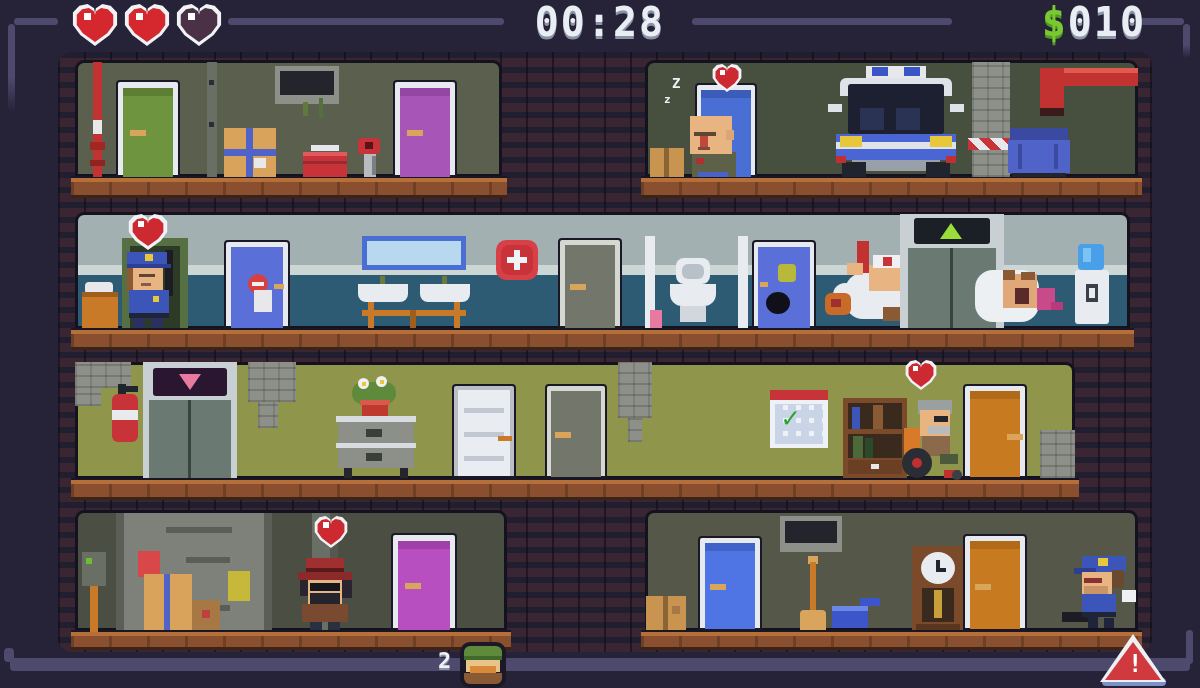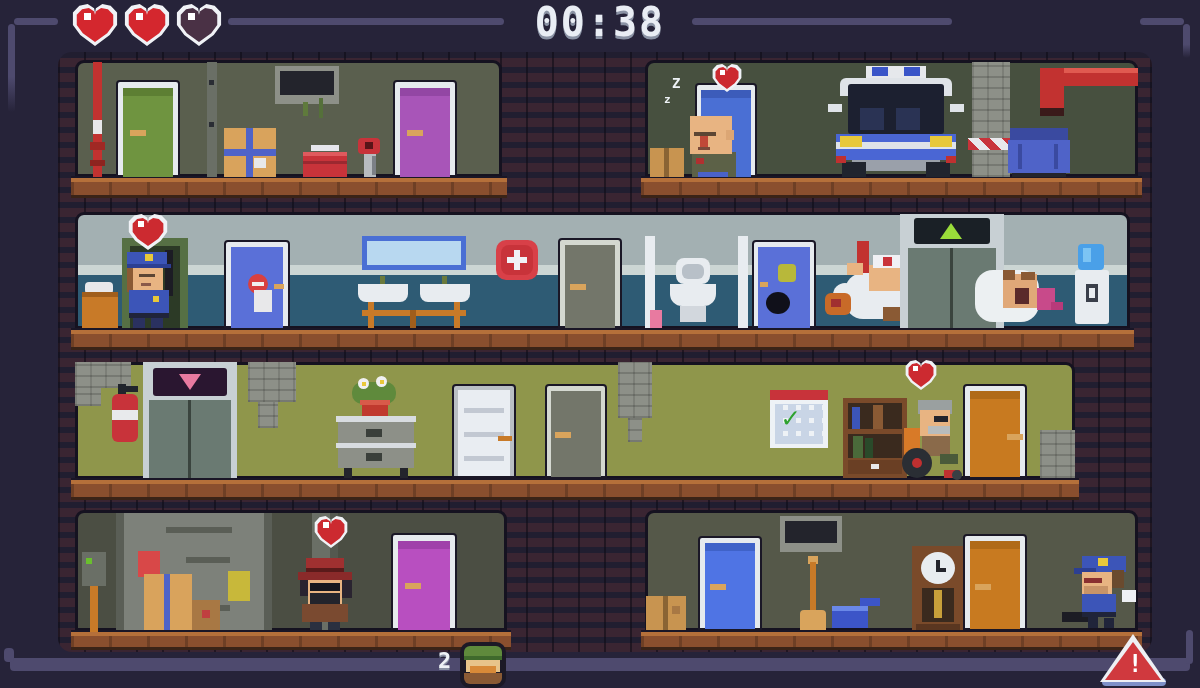--- a/index.html
+++ b/index.html
@@ -468,17 +468,20 @@
           <div style="position: absolute; left: 8px; top: 5px; width: 7px; height: 7px; background: rgb(255, 255, 255);"></div>
         </div>
       </div>
       <div class="obj heart-o hudheart" style="position: relative; width: 46px; height: 42px; background: rgb(240, 242, 246);">
         <div class="obj heart-i" style="left: 4px; top: 4px; width: 38px; height: 34px; background: rgb(74, 49, 69);">
           <div style="position: absolute; left: 8px; top: 5px; width: 7px; height: 7px; background: rgb(255, 255, 255);"></div>
         </div>
       </div>
     </div>
 
-  <div class="obj pixnum" style="left:500px;top:2px;width:200px;text-align:center;">00:38</div>
-
+  <div class="obj pixnum" style="left:500px;top:2px;width:200px;text-align:center;">00:28</div>
+
+  <div class="obj" style="left:946px;top:2px;width:200px;text-align:right;">
+    <span class="pixnum cash">$</span><span class="pixnum">010</span>
+  </div>
 
   <div class="obj" style="left:438px;top:650px;font-size:22px;color:#eef2f6;text-shadow:0 2px 0 #8a92a4;">2</div>
 </div>
 
 </body></html>

